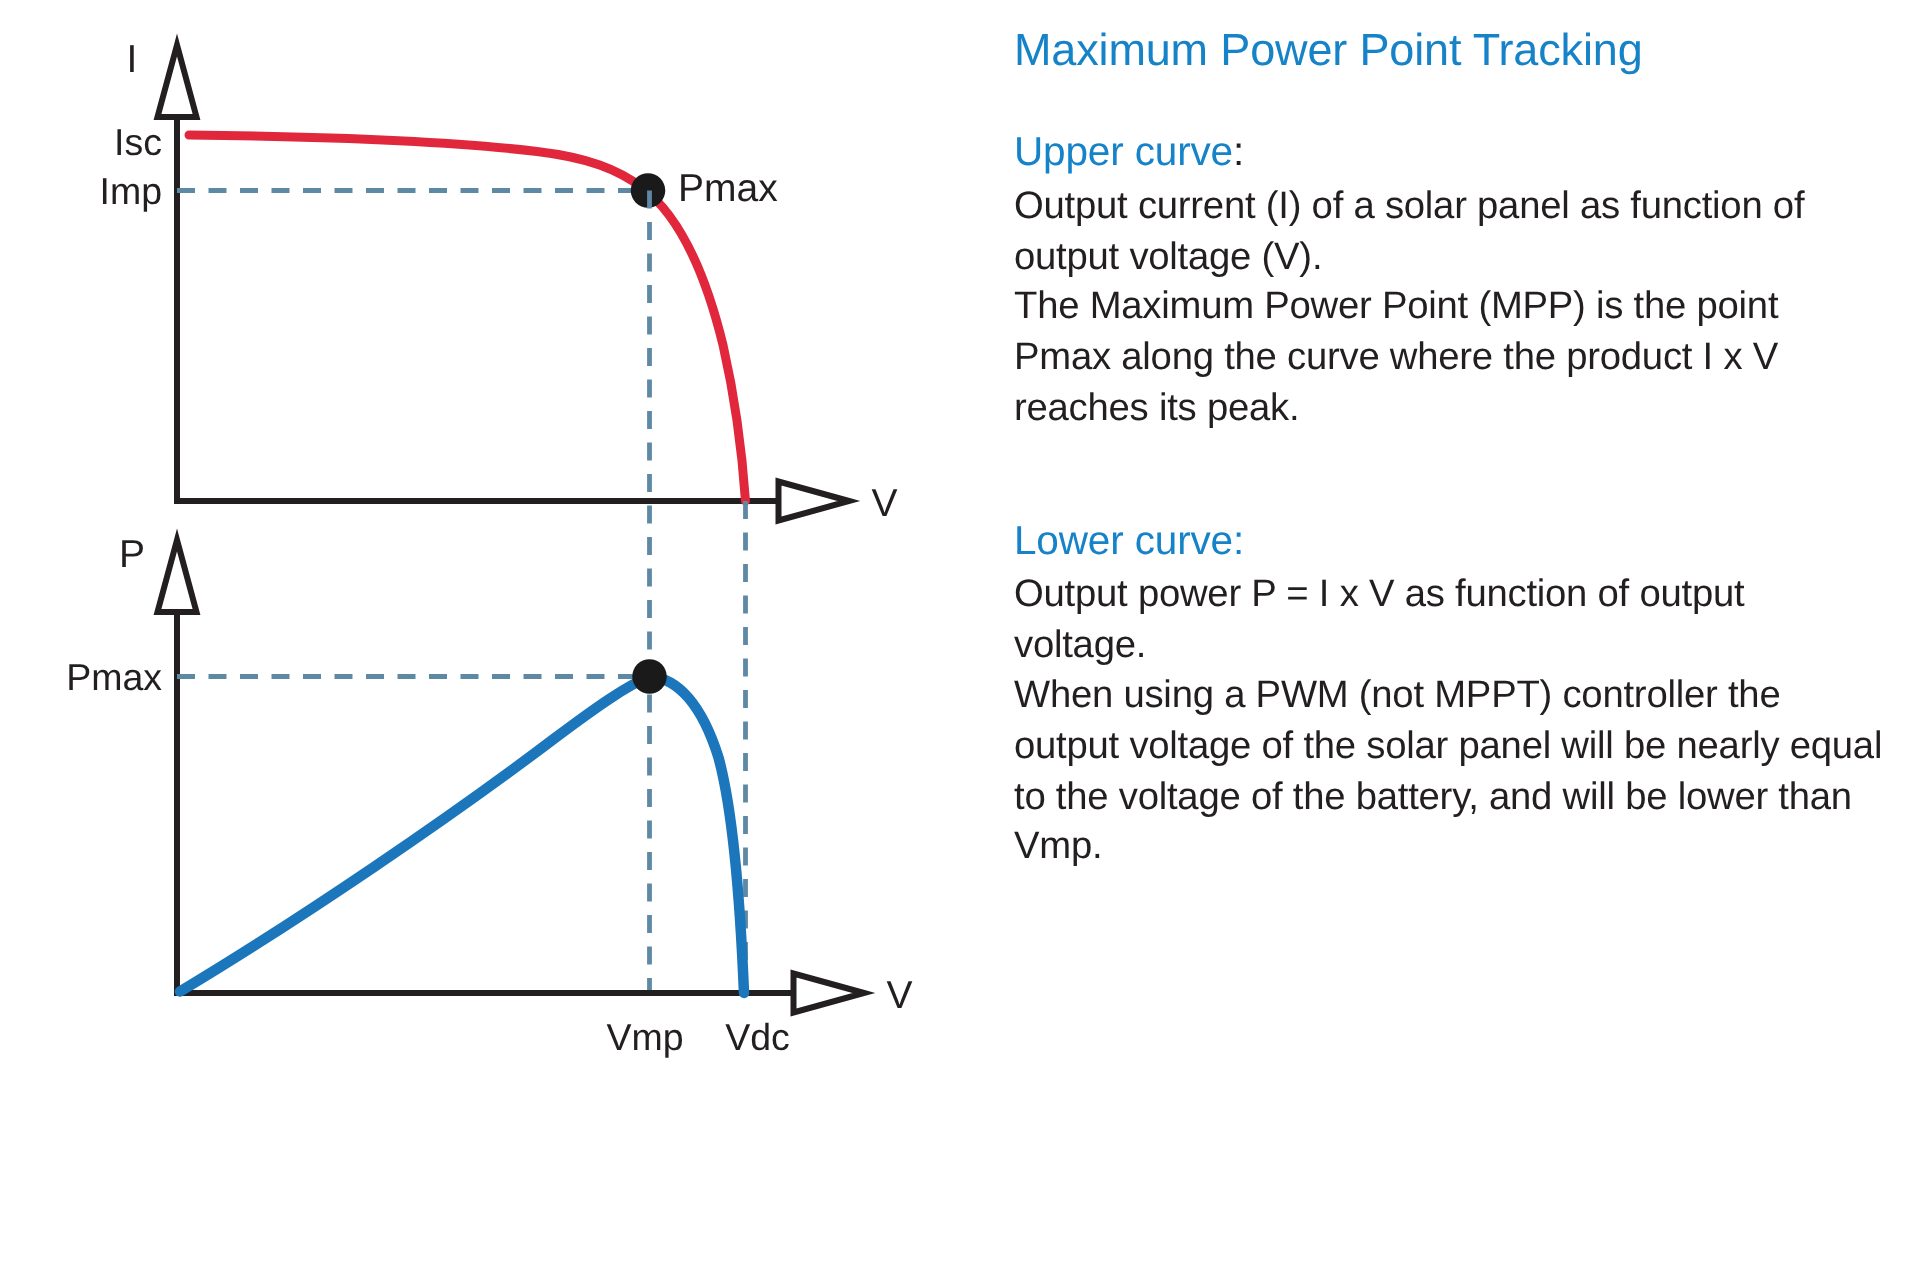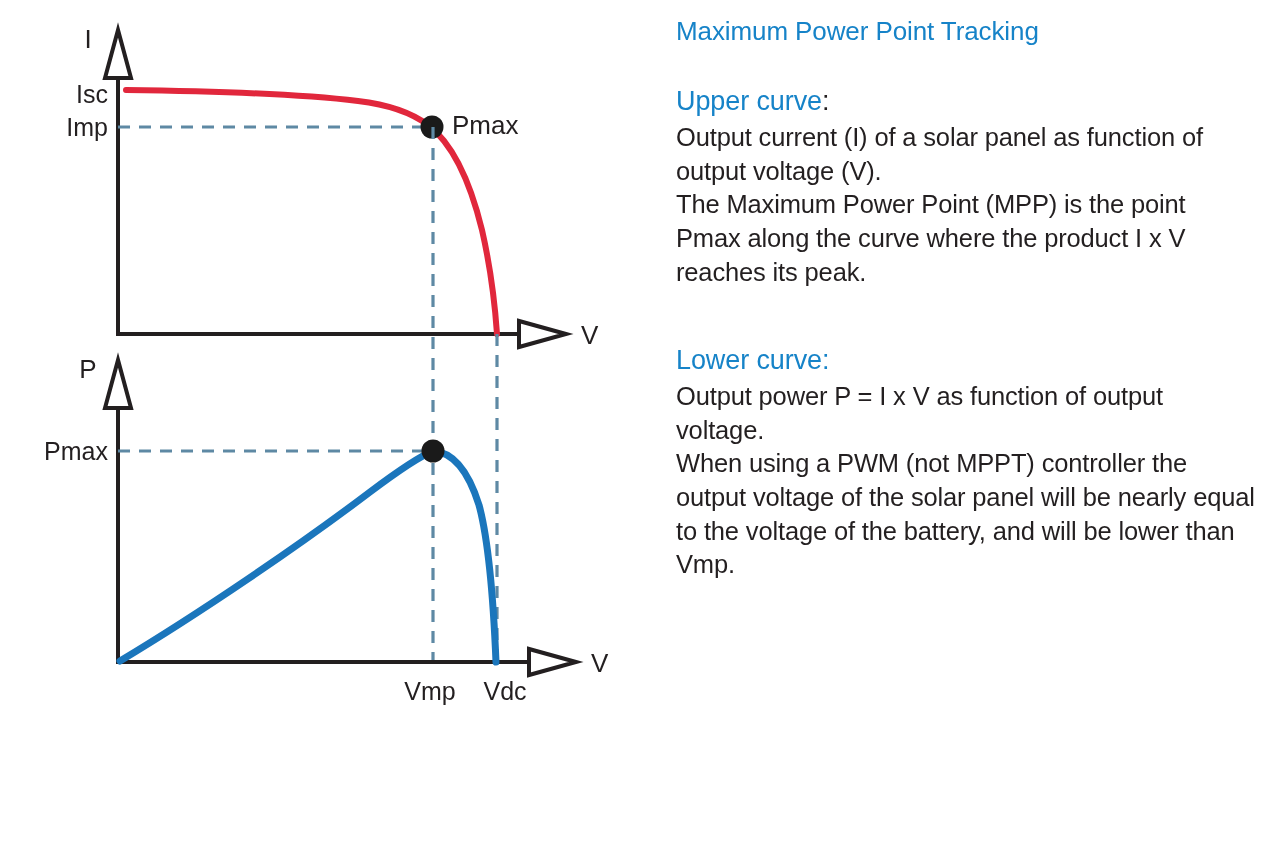--- a/index.html
+++ b/index.html
@@ -52,21 +52,21 @@
   
   #text-panel {
     position: absolute;
     left: 676px;
     top: 0;
     width: 580px;
     height: 853px;
   }
 
   .doc-title {
-    font-size: 26px;
+    font-size: 30px;
     line-height: 1.12;
     color: #1683c8;
     font-weight: 400;
     margin: 0;
     padding-top: 17px;
     letter-spacing: -0.1px;
   }
 
   .section {
     margin-top: 0;

